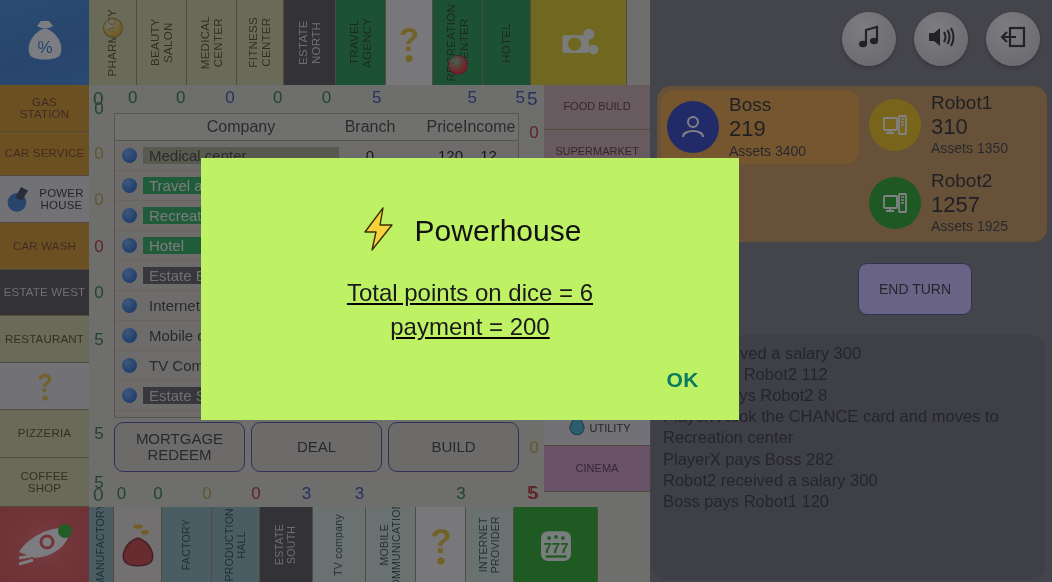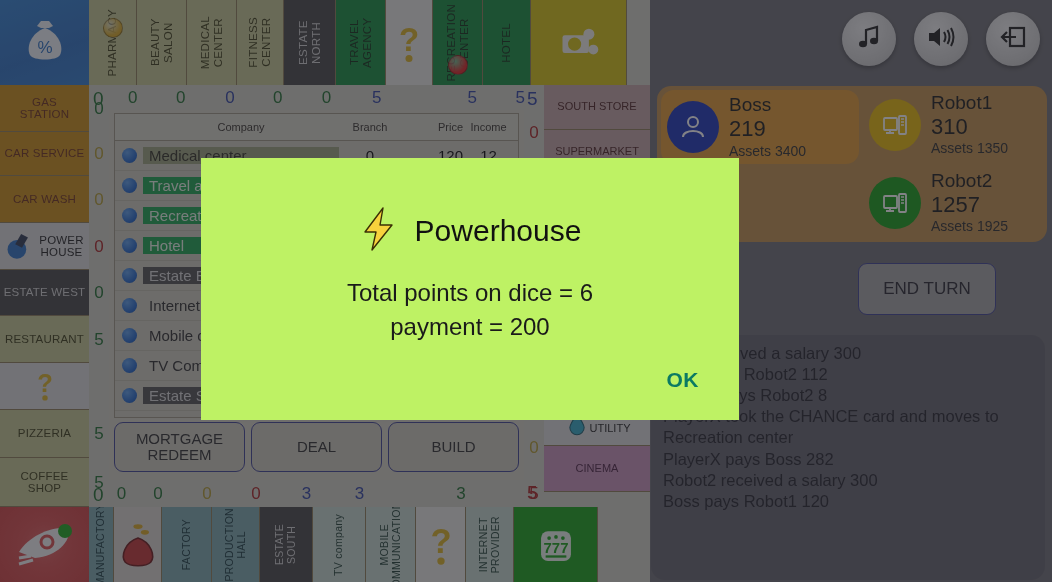--- a/index.html
+++ b/index.html
@@ -87,21 +87,21 @@
   #inner {
     position: absolute; left: 109px; top: 110px; width: 415px; height: 370px;
     background: #d2d0c2;
   }
   #table-wrap {
     position: absolute; left: 5px; top: 3px; width: 405px; height: 305px;
     border: 1px solid #9b9482; background: #cdcbbc;
   }
   .thead { display: flex; height: 27px; align-items: center;
            border-bottom: 1px solid #9b9482; background: #d5d3c5; }
-  .thead .c { font-size: 11px; color: #33302a; }
+  .thead .c { font-size: 16px; color: #33302a; }
   .trow { display: flex; height: 30px; align-items: center;
           border-bottom: 1px solid #bdbaa9; }
   .dot { width: 28px; display:flex; align-items:center; justify-content:center; }
   .dot i {
     width: 15px; height: 15px; border-radius: 50%;
     background: radial-gradient(circle at 35% 30%, #5b9de8, #1a5fc4 70%, #134a9e);
     display:block;
   }
   .cname { width: 196px; font-size: 15px; padding-left: 6px; color: #2b2b2b; }
   .cname.hl-green { background: #17a34a; color:#e8f3e8; }
@@ -143,43 +143,43 @@
   .pmoney { font-size: 22px; color: #161616; line-height: 1.2; }
   .passets { font-size: 14px; color: #2a2a2a; line-height: 1.2; }
   #p-boss {
     left: 4px; top: 4px; width: 198px; height: 74px;
     background: rgba(226,152,46,.92); border-radius: 13px; padding-left: 6px;
   }
   #p-r1 { left: 212px; top: 6px; }
   #p-r2 { left: 212px; top: 84px; }
 
   #endturn {
-    position: absolute; left: 858px; top: 263px; width: 138px; height: 52px;
+    position: absolute; left: 858px; top: 263px; width: 114px; height: 52px;
     border: 1px solid #3b3f8f; border-radius: 9px;
-    background: #a3a3a3; color: #24232b;
-    display:flex; align-items:center; justify-content:center; font-size: 17px;
+    background: #c4b5fd; color: #24232b;
+    display:flex; align-items:center; justify-content:center; font-size: 14px;
   }
 
   #logbox {
     position: absolute; left: 651px; top: 335px; width: 394px; height: 245px;
     background: rgba(90,88,98,.55); border-radius: 14px;
     padding: 8px 12px; overflow: hidden;
   }
   .logline { font-size: 16.5px; color: #1f1f28; line-height: 1.28; white-space: nowrap; }
 
   
   #scrim { position: absolute; inset: 0; background: rgba(40,40,46,.58); }
   #dialog {
     position: absolute; left: 201px; top: 158px; width: 538px; height: 262px;
     background: #bef264;
   }
   #dlg-title { position: absolute; left: 0; right: 0; top: 48px;
                display: flex; align-items: center; justify-content: center; gap: 16px; }
   #dlg-title .ttl { font-size: 30px; color: #111; }
-  #dlg-body { position: absolute; left: 0; right: 0; top: 118px; text-align: center; }
+  #dlg-body { position: absolute; left: 0; right: 0; top: 118px; text-align: center; text-decoration: underline; }
   #dlg-body div { font-size: 24px; color: #1a1a1a; line-height: 1.42; }
   #dlg-ok {
     position: absolute; right: 40px; bottom: 28px;
     font-size: 21px; font-weight: bold; color: #0b7a63; letter-spacing: .5px;
   }
 </style>
 </head>
 <body>
 
 <div id="app">
@@ -208,30 +208,30 @@
     </div>
 
     <div class="left-col">
         <div class="ltile" style="height: 47px; background: rgb(201, 138, 17); color: rgb(107, 45, 23);">
           <span style="white-space: pre-line;">GAS
 STATION</span>
         </div>
         <div class="ltile" style="height: 44px; background: rgb(201, 138, 17); color: rgb(107, 45, 23);">
           <span style="white-space: pre-line;">CAR SERVICE</span>
         </div>
-        <div class="ltile" style="height: 47px; background: rgb(201, 138, 17); color: rgb(107, 45, 23);">
-          <span style="white-space: pre-line;">CAR WASH</span>
-        </div>
         <div class="ltile" style="height: 47px; background: rgb(216, 216, 216); color: rgb(27, 27, 27);">
           <svg width="34" height="34" viewBox="0 0 40 40">
             <circle cx="14" cy="24" r="11" fill="#2a6fc2"></circle>
             <path d="M19 6 L27 10 L20 22 L12 18 Z" fill="#2a3550"></path>
           </svg>
           <span style="white-space: pre-line;">POWER
 HOUSE</span>
+        </div>
+        <div class="ltile" style="height: 47px; background: rgb(201, 138, 17); color: rgb(107, 45, 23);">
+          <span style="white-space: pre-line;">CAR WASH</span>
         </div>
         <div class="ltile" style="height: 46px; background: rgb(68, 68, 68); color: rgb(207, 207, 207);">
           <span style="white-space: pre-line;">ESTATE WEST</span>
         </div>
         <div class="ltile" style="height: 47px; background: rgb(195, 197, 143); color: rgb(59, 59, 21);">
           <span style="white-space: pre-line;">RESTAURANT</span>
         </div>
         <div class="ltile" style="height: 47px; background: rgb(216, 216, 216); color: rgb(27, 27, 27);">
           <svg width="34" height="34" viewBox="0 0 40 40">
             <text x="20" y="27" font-size="30" font-family="Liberation Sans, sans-serif" fill="#d8b020" text-anchor="middle" font-weight="bold">?</text>
@@ -285,21 +285,21 @@
           <svg width="44" height="44" viewBox="0 0 40 40">
             <rect x="5" y="13" width="24" height="16" rx="2" fill="#f0efe6"></rect>
             <circle cx="16" cy="21" r="6" fill="#d4c00c"></circle>
             <circle cx="29" cy="12" r="5" fill="#f0efe6"></circle>
             <circle cx="33" cy="26" r="4.5" fill="#f0efe6"></circle>
           </svg>
         </div>
       </div>
     <div class="right-col">
         <div class="rtile" style="height: 45px; background: rgb(194, 163, 163); color: rgb(74, 32, 32);">
-          <span style="white-space: pre-line;">SOUTH STORE</span>
+          <span style="white-space: pre-line;">FOOD BUILD</span>
         </div>
         <div class="rtile" style="height: 45px; background: rgb(194, 163, 163); color: rgb(74, 32, 32);">
           <span style="white-space: pre-line;">SUPERMARKET</span>
         </div>
         <div class="rtile" style="height: 45px; background: rgb(194, 163, 163); color: rgb(74, 32, 32);">
           <span style="white-space: pre-line;">MALL</span>
         </div>
         <div class="rtile" style="height: 45px; background: rgb(231, 231, 226); color: rgb(27, 27, 27);">
           <svg width="26" height="26" viewBox="0 0 40 40">
             <text x="20" y="27" font-size="30" font-family="Liberation Sans, sans-serif" fill="#d8b020" text-anchor="middle" font-weight="bold">?</text>

